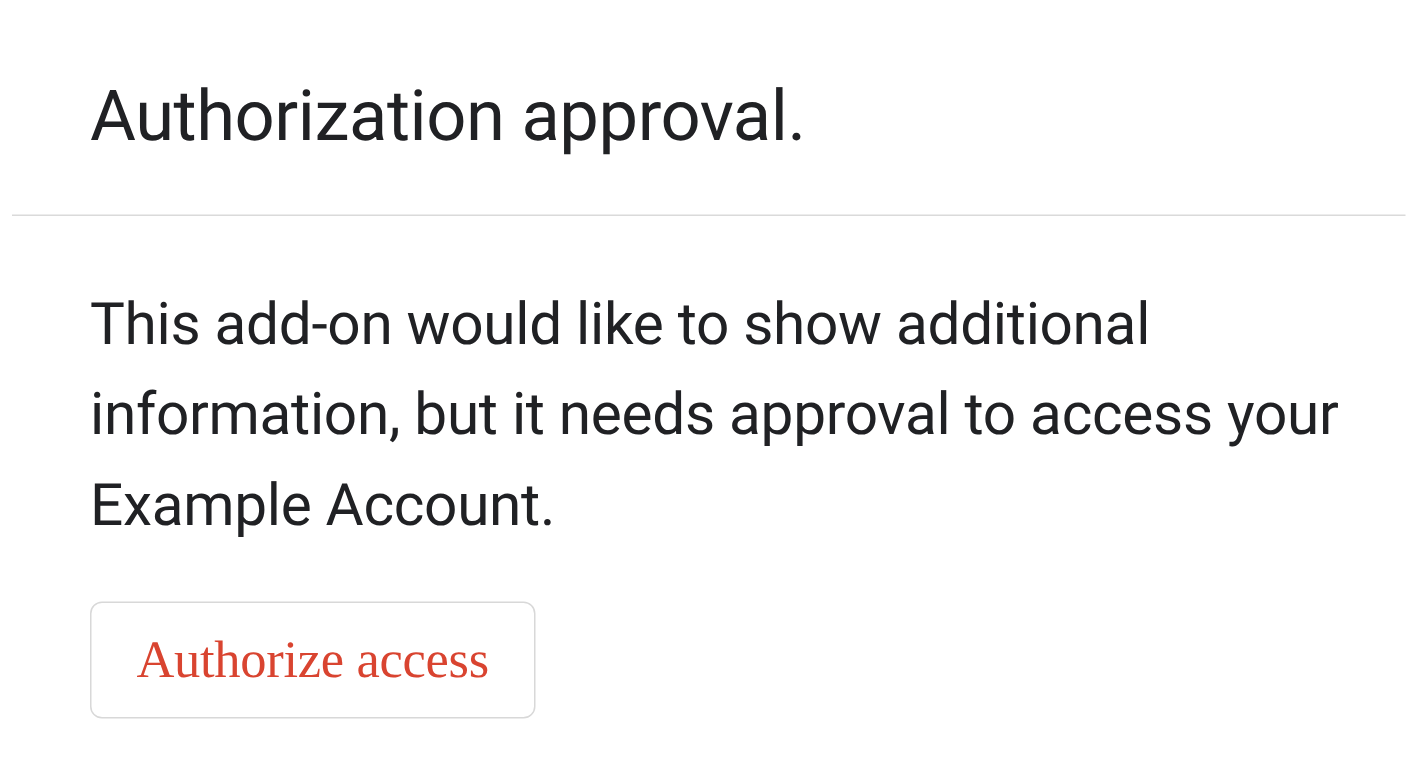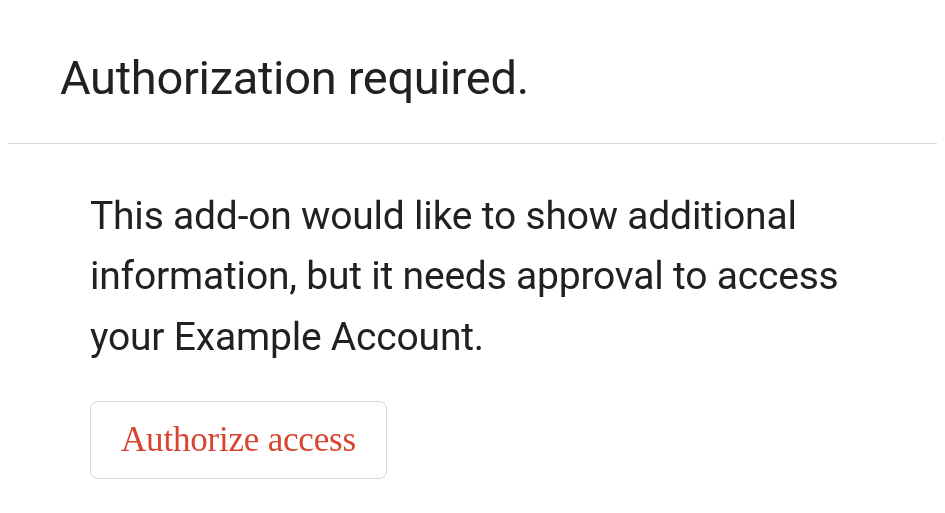--- a/index.html
+++ b/index.html
@@ -22,21 +22,20 @@
       color: #202124;
       letter-spacing: -0.3px;
     }
     .divider {
       height: 1px;
       background: #dadada;
       margin: 0 8px;
     }
     .content {
       padding: 42px 35px 0 60px;
-      margin-left: 30px;
     }
     .description {
       font-size: 39px;
       font-weight: 400;
       color: #202124;
       line-height: 1.55;
       letter-spacing: -0.2px;
       margin-bottom: 34px;
     }
     .authorize-button {
@@ -50,21 +49,21 @@
       font-weight: 500;
       font-family: Liberation Serif, serif;
       cursor: pointer;
       letter-spacing: -0.2px;
     }
   </style>
 </head>
 <body>
 
 <div class="header">
-  <h1 class="title">Authorization required.</h1>
+  <h1 class="title">Authorization approval.</h1>
 </div>
 
 <div class="divider"></div>
 
 <div class="content">
   <p class="description">This add-on would like to show additional information, but it needs approval to access your Example Account.</p>
   <button class="authorize-button">Authorize access</button>
 </div>
 
 </body></html>

